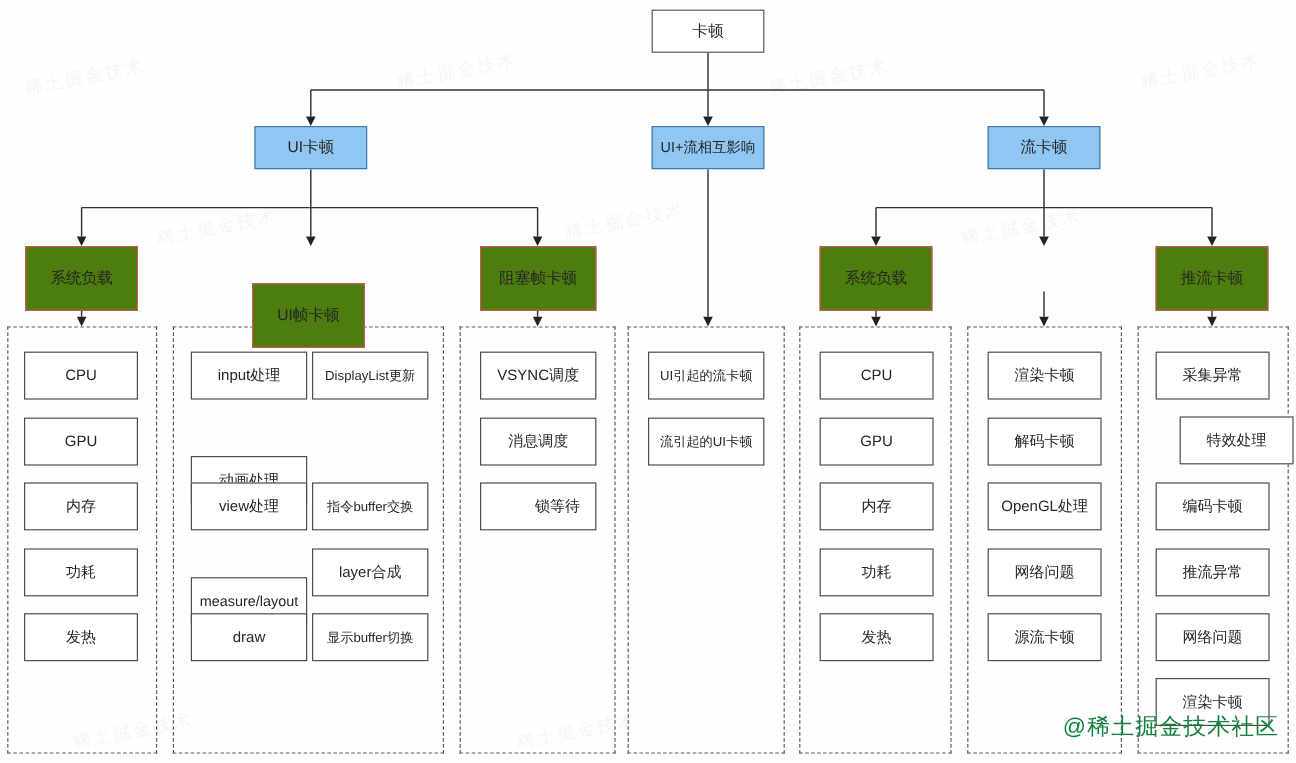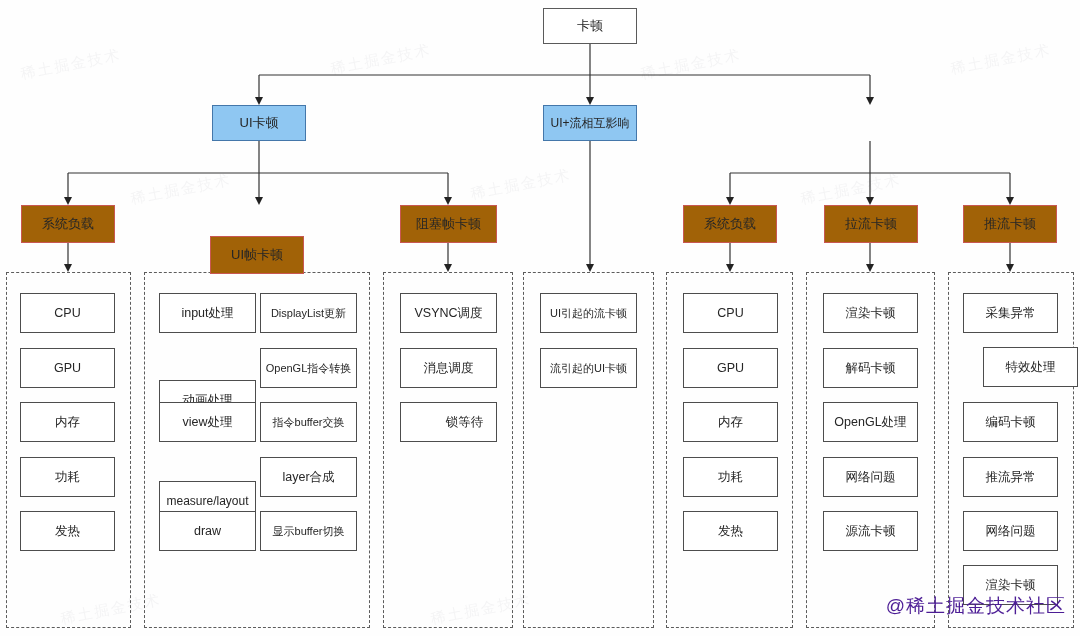--- a/index.html
+++ b/index.html
@@ -10,36 +10,36 @@
     color:#262626;
   }
   .node{
     position:absolute;box-sizing:border-box;
     display:flex;align-items:center;justify-content:center;
     background:#fff;border:1px solid #4d4d4d;
     font-size:13px;white-space:nowrap;z-index:2;
   }
   .root{width:94px;height:36px;border-color:#5a5a5a;}
   .lvl2{width:94px;height:36px;background:#8FC7F2;border-color:#4477AA;}
-  .lvl3{width:94px;height:38px;background:#a16207;border-color:#C95752;}
+  .lvl3{width:94px;height:54px;background:#4d7c0f;border-color:#C95752;}
   .ibox{width:95px;height:40px;font-size:12.5px;}
   .w97{width:97px;}
   .sm{font-size:11px;}
   .md{font-size:12px;}
   .cont{
     position:absolute;top:272px;height:356px;box-sizing:border-box;
     border:1px dashed #5c5c5c;background:transparent;z-index:1;
   }
   #wires{position:absolute;left:0;top:0;z-index:0;}
   .wm-faint{
     position:absolute;font-size:15px;color:rgba(120,120,125,0.07);
     transform:rotate(-11deg);white-space:nowrap;z-index:0;letter-spacing:2px;
   }
   .wm-main{
-    position:absolute;right:14px;top:593px;font-size:19px;color:#4c1d95;
+    position:absolute;right:14px;top:593px;font-size:19px;color:#15803d;
     z-index:5;letter-spacing:1px;
   }
 </style>
 </head>
 <body>
 
 <div id="stage">
 
   <span class="wm-faint" style="left:20px;top:55px">稀土掘金技术</span>
   <span class="wm-faint" style="left:330px;top:50px">稀土掘金技术</span>
@@ -84,41 +84,40 @@
   <div class="cont" style="left:383px;width:130px;"></div>
   <div class="cont" style="left:523px;width:131px;"></div>
   <div class="cont" style="left:666px;width:127px;"></div>
   <div class="cont" style="left:806px;width:129px;"></div>
   <div class="cont" style="left:948px;width:126px;"></div>
 
   <div class="node root" style="left:543px;top:8px;">卡顿</div>
 
   <div class="node lvl2" style="left:212px;top:105px;">UI卡顿</div>
   <div class="node lvl2 md" style="left:543px;top:105px;">UI+流相互影响</div>
+  <div class="node lvl2" style="left:823px;top:105px;">流卡顿</div>
 
   <div class="node lvl3" style="left:21px;top:205px;">系统负载</div>
   <div class="node lvl3" style="left:210px;top:192px;margin-top:44px;">UI帧卡顿</div>
   <div class="node lvl3 w97" style="left:400px;top:205px;">阻塞帧卡顿</div>
   <div class="node lvl3" style="left:683px;top:205px;">系统负载</div>
-  <div class="node lvl3" style="left:824px;top:205px;">拉流卡顿</div>
   <div class="node lvl3" style="left:963px;top:205px;">推流卡顿</div>
 
   <div class="node ibox" style="left:20px;top:293px;">CPU</div>
   <div class="node ibox" style="left:20px;top:348px;">GPU</div>
   <div class="node ibox" style="left:20px;top:402px;">内存</div>
   <div class="node ibox" style="left:20px;top:457px;">功耗</div>
   <div class="node ibox" style="left:20px;top:511px;">发热</div>
 
   <div class="node ibox w97" style="left:159px;top:293px;">input处理</div>
   <div class="node ibox w97" style="left:159px;top:348px;margin-top:32px;">动画处理</div>
   <div class="node ibox w97" style="left:159px;top:402px;">view处理</div>
   <div class="node ibox w97 md" style="left:159px;top:481px;text-align:center;">measure/layout</div>
   <div class="node ibox w97" style="left:159px;top:511px;">draw</div>
   <div class="node ibox w97 sm" style="left:260px;top:293px;">DisplayList更新</div>
-  <div class="node ibox w97 sm" style="left:260px;top:348px;">OpenGL指令转换</div>
   <div class="node ibox w97 sm" style="left:260px;top:402px;">指令buffer交换</div>
   <div class="node ibox w97" style="left:260px;top:457px;">layer合成</div>
   <div class="node ibox w97 sm" style="left:260px;top:511px;">显示buffer切换</div>
 
   <div class="node ibox w97" style="left:400px;top:293px;">VSYNC调度</div>
   <div class="node ibox w97" style="left:400px;top:348px;">消息调度</div>
   <div class="node ibox w97" style="left:400px;top:402px;padding-left:32px;">锁等待</div>
 
   <div class="node ibox w97 sm" style="left:540px;top:293px;">UI引起的流卡顿</div>
   <div class="node ibox w97 sm" style="left:540px;top:348px;">流引起的UI卡顿</div>

